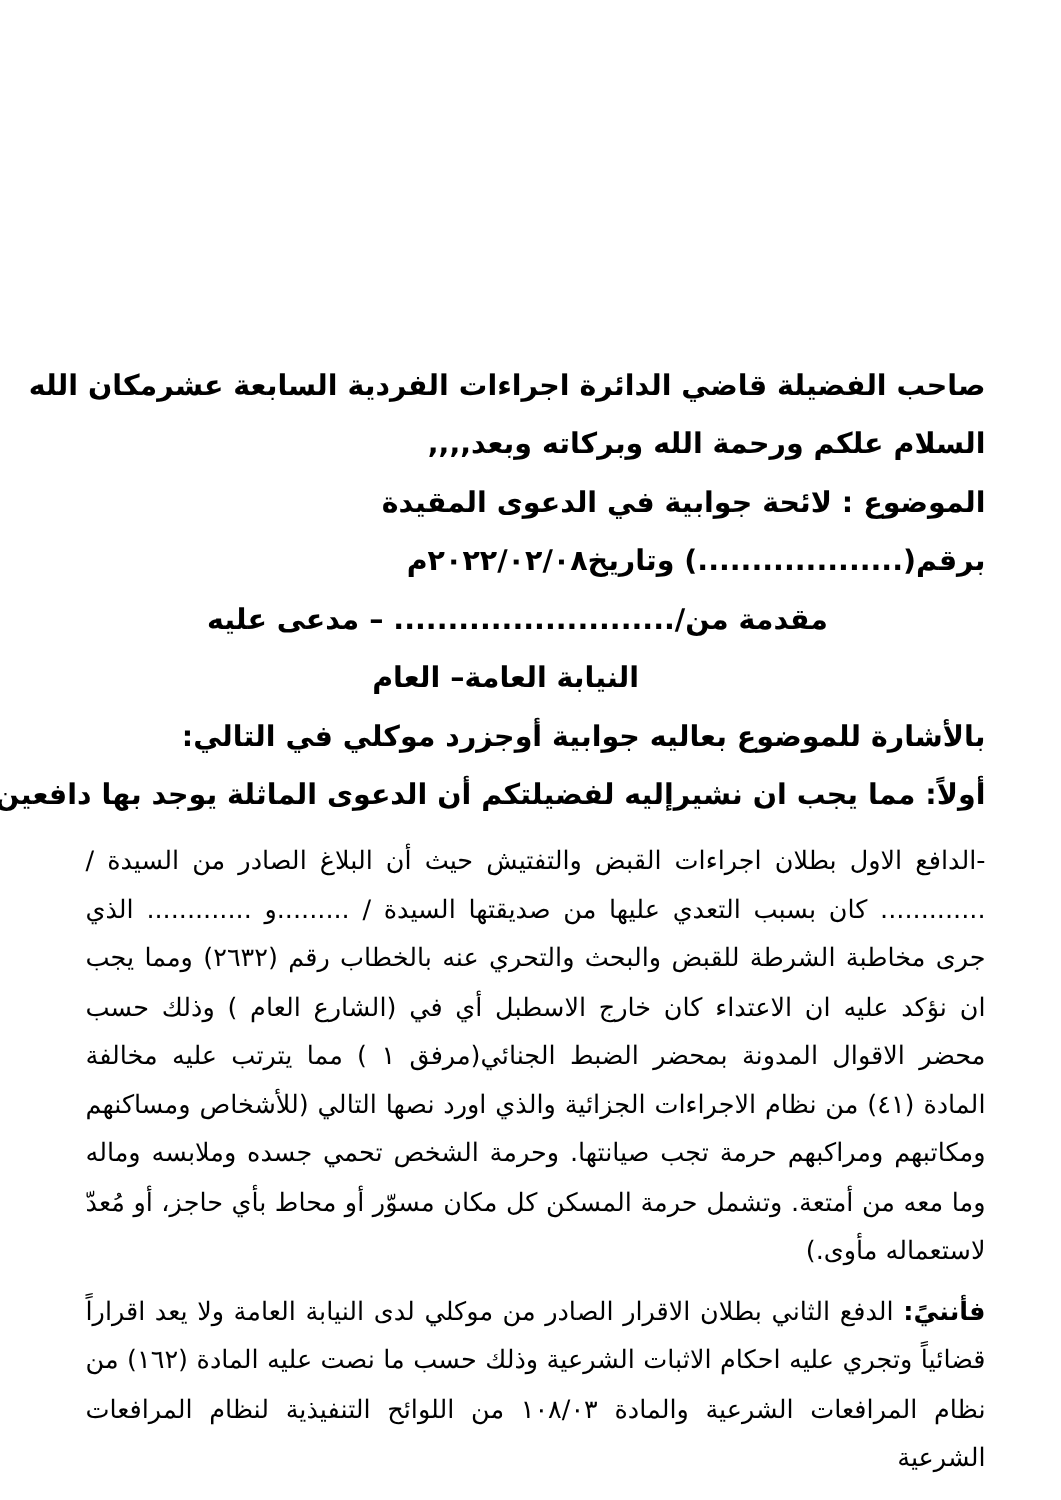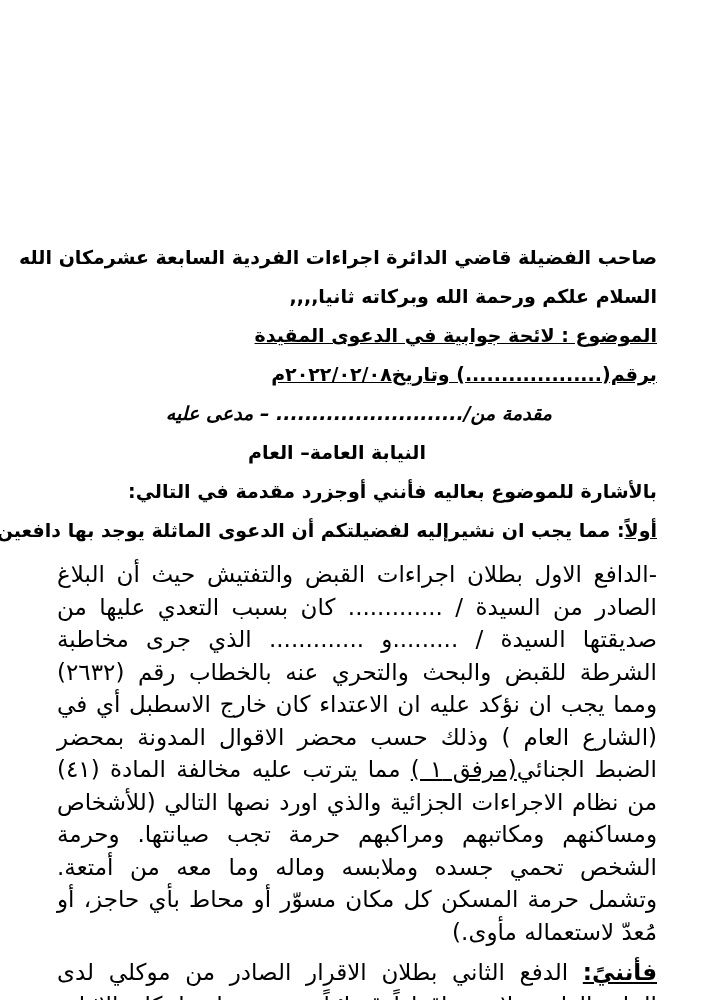--- a/index.html
+++ b/index.html
@@ -19,55 +19,55 @@
     font-weight:bold;
     line-height:39px;
     text-align:right;
     white-space:nowrap;
   }
   .hdr-row{
     display:flex;
     justify-content:space-between;
     align-items:baseline;
   }
-  .u{text-decoration:underline;}
+  .u{}
   .b{font-weight:bold;}
   .subject{white-space:normal;}
-  .submitted{padding-right:105px;font-style:italic;}
+  .submitted{padding-right:105px;}
   .versus{padding-right:253px;letter-spacing:1px;}
   .plaintiff{padding-right:231px;}
   .para{
-    font-size:23px;
+    font-size:17px;
     font-weight:normal;
     line-height:32.5px;
     text-align:justify;
     margin:8px 0 0 0;
   }
 </style>
 </head>
 <body>
 
 <div class="page">
 
   <div class="hline hdr-row">
     <span>صاحب الفضيلة قاضي الدائرة اجراءات الفردية السابعة عشر</span>
     <span>مكان الله</span>
   </div>
 
 
-  <div class="hline">السلام علكم ورحمة الله وبركاته ثانيا,,,,</div>
+  <div class="hline">السلام علكم ورحمة الله وبركاته وبعد,,,,</div>
 
   <div class="hline subject u">الموضوع : لائحة جوابية في الدعوى المقيدة برقم(...................) وتاريخ٢٠٢٢/٠٢/٠٨م</div>
 
   <div class="hline submitted">مقدمة من/.......................... – مدعى عليه</div>
 
 
   <div class="hline plaintiff">النيابة العامة– العام</div>
 
-  <div class="hline">بالأشارة للموضوع بعاليه فأنني أوجزرد مقدمة في التالي:</div>
+  <div class="hline">بالأشارة للموضوع بعاليه جوابية أوجزرد موكلي في التالي:</div>
 
   <div class="hline">
     <span class="u b">أولاً</span><span class="b">: مما يجب ان نشيرإليه لفضيلتكم أن الدعوى الماثلة يوجد بها دافعين جوهريين</span>
   </div>
 
   <p class="para">
     <span>-الدافع الاول بطلان اجراءات القبض والتفتيش حيث أن البلاغ الصادر من السيدة / ............. كان بسبب التعدي عليها من صديقتها السيدة / .........و ............. الذي جرى مخاطبة الشرطة للقبض والبحث والتحري عنه بالخطاب رقم (٢٦٣٢) ومما يجب ان نؤكد عليه ان الاعتداء كان خارج الاسطبل أي في (الشارع العام ) وذلك حسب محضر الاقوال المدونة بمحضر الضبط الجنائي</span><span class="u">(مرفق ١ )</span><span> مما يترتب عليه مخالفة المادة (٤١) من نظام الاجراءات الجزائية والذي اورد نصها التالي (للأشخاص ومساكنهم ومكاتبهم ومراكبهم حرمة تجب صيانتها. وحرمة الشخص تحمي جسده وملابسه وماله وما معه من أمتعة. وتشمل حرمة المسكن كل مكان مسوّر أو محاط بأي حاجز، أو مُعدّ لاستعماله مأوى.)</span>
   </p>
 
   <p class="para">

